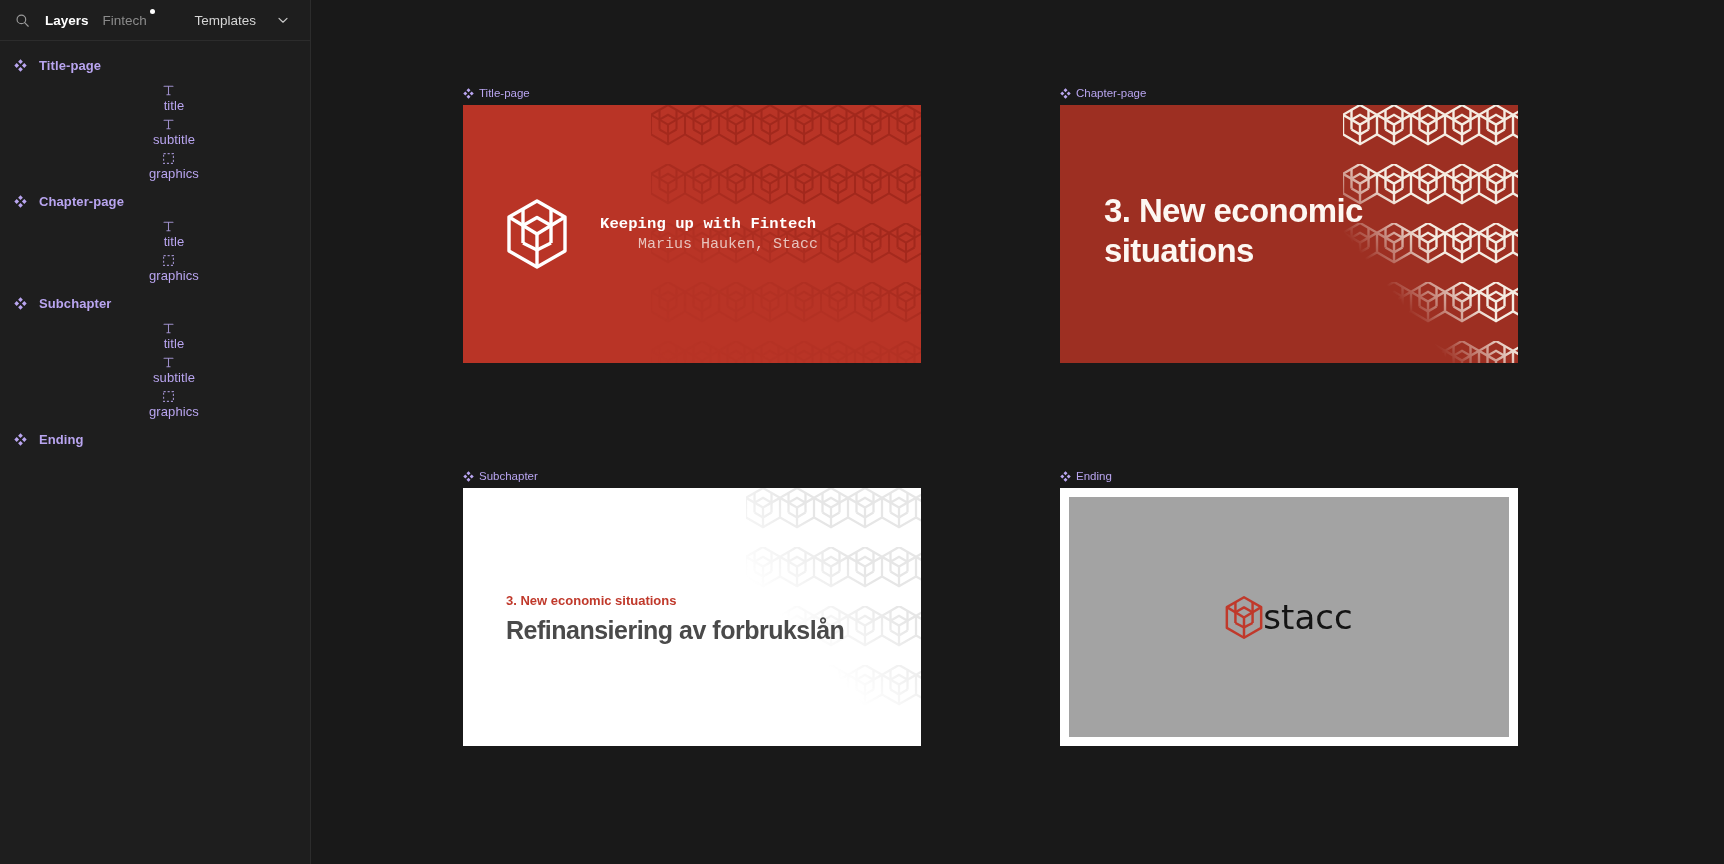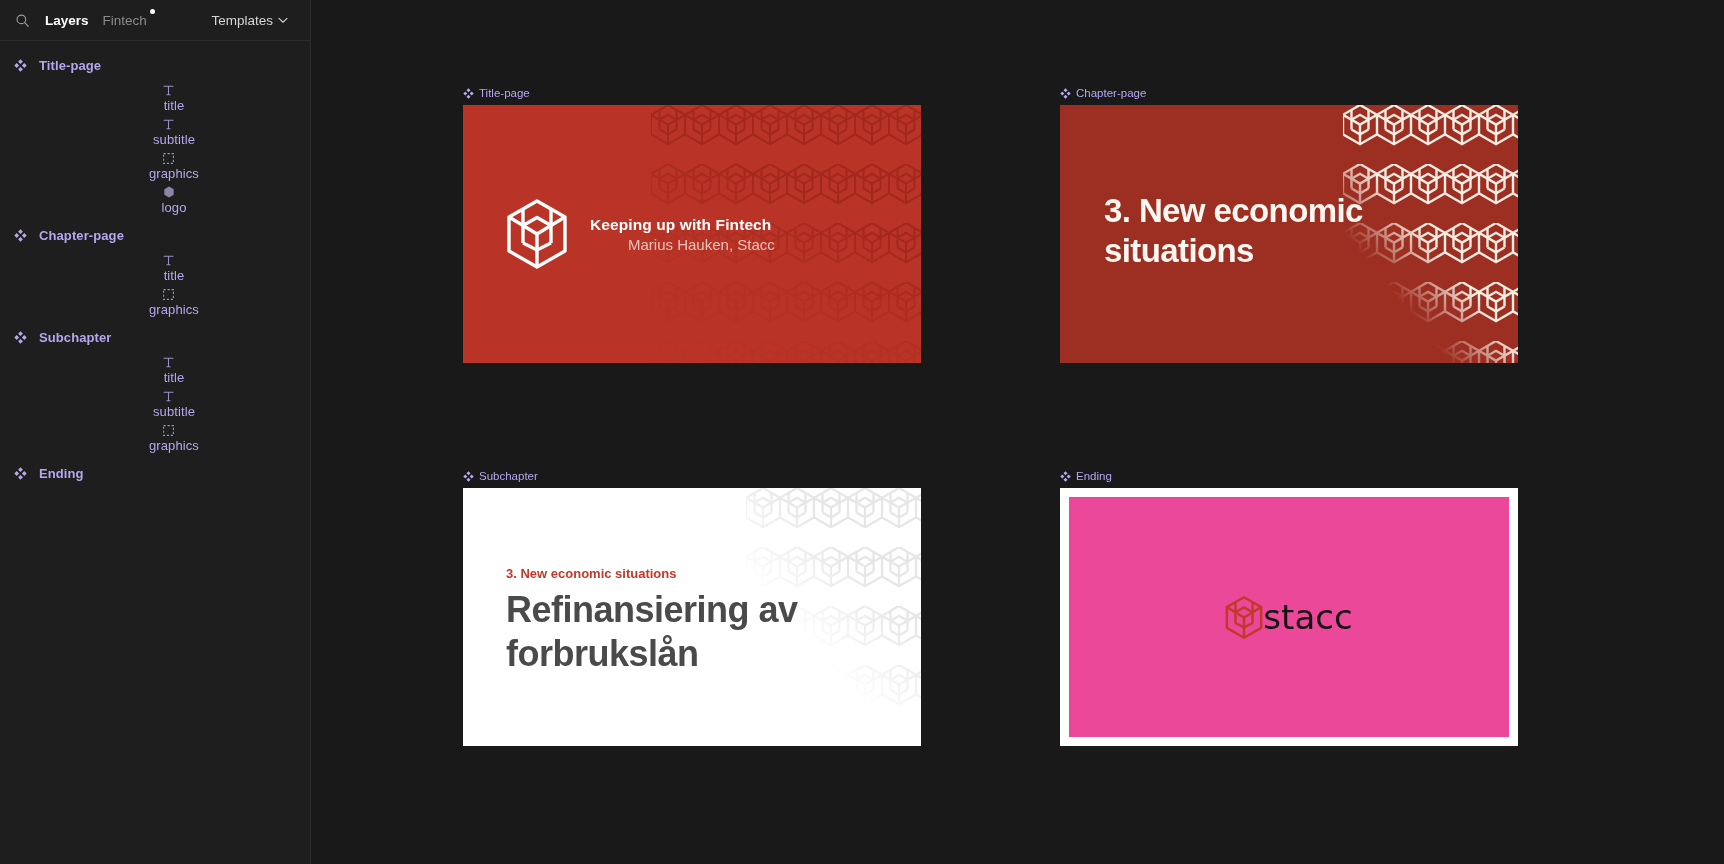--- a/index.html
+++ b/index.html
@@ -36,21 +36,21 @@
     cursor: pointer;
   }
   .tab.active { color: #ffffff; font-weight: 700; }
   .tab .dot {
     position: absolute; top: -1px; right: -1px;
     width: 5px; height: 5px; border-radius: 50%;
     background: #ffffff;
   }
   .templates-select {
     position: absolute; right: 22px;
-    display: flex; align-items: center; gap: 5px;
+    display: flex; align-items: center; gap: 22px;
     font-size: 13.5px; color: #d6d6d6; cursor: pointer;
   }
   .chev { display:block; }
 
   .layer-tree { padding-top: 7px; flex: 1; overflow-y: auto; }
   .layer-row {
     height: 34px;
     display: flex; align-items: center;
     padding-left: 12px;
     cursor: pointer;
@@ -77,48 +77,48 @@
   }
   .frame-label svg { display: block; flex: 0 0 auto; }
   .slide { width: 458px; height: 258px; position: relative; overflow: hidden; }
 
   
   .slide-title { background: #b93426; }
   .pattern { position: absolute; top: 0; right: 0; pointer-events: none; }
   .tp-content {
     position: absolute; left: 43px; top: 50%;
     transform: translateY(-50%);
-    display: flex; align-items: center; gap: 22px;
+    display: flex; align-items: center; gap: 32px; font-family: Liberation Mono, monospace;
   }
   .tp-logo { width: 62px; height: 70px; flex: 0 0 62px; }
   .tp-texts { padding-top: 2px; }
   .tp-title { font-size: 15.5px; font-weight: 700; color: #ffffff; letter-spacing: .1px; line-height: 1.25; }
   .tp-sub { font-size: 15px; color: #e8c3bd; line-height: 1.3; margin-top: 1px; margin-left: 38px; }
 
   
   .slide-chapter { background: #9d2f22; }
   .cp-title {
     position: absolute; left: 44px; top: 50%;
     transform: translateY(-54%);
     font-size: 33px; font-weight: 700; color: #fdf7f2;
     line-height: 1.2; letter-spacing: -0.6px;
     max-width: 330px;
   }
 
   
   .slide-sub { background: #ffffff; }
   .sc-body { position: absolute; left: 43px; top: 50%; transform: translateY(-46%); }
   .sc-eyebrow { font-size: 13px; font-weight: 700; color: #c0392b; margin-bottom: 7px; letter-spacing: 0; }
-  .sc-title { font-size: 36px; font-weight: 700; color: #4a4a4a; line-height: 1.22; letter-spacing: -0.5px; }
+  .sc-title { font-size: 25px; font-weight: 700; color: #4a4a4a; line-height: 1.22; letter-spacing: -0.5px; }
 
   
   .slide-end { background: #ffffff; display: flex; align-items: center; justify-content: center; }
   .end-panel {
     position: absolute; left: 9px; top: 9px; right: 9px; bottom: 9px;
-    background: #ec4899;
+    background: #a3a3a3;
     display: flex; align-items: center; justify-content: center; gap: 0;
   }
   .end-logo { width: 38px; height: 43px; flex: 0 0 38px; }
   .end-word { font-size: 34px; color: #141414; letter-spacing: 0px; line-height: 1; font-family: "DejaVu Sans", sans-serif; font-weight: 400;}
 </style>
 </head>
 <body>
 
 <div class="app">
 
@@ -174,28 +174,20 @@
           </span>
           <span class="layer-name">subtitle</span>
         </div>
         <div class="layer-row child">
           <span class="layer-ico">
             <svg width="13" height="13" viewBox="0 0 13 13" fill="none">
               <rect x="1.6" y="1.6" width="9.8" height="9.8" stroke="#9d8ec9" stroke-width="1.1" stroke-dasharray="2.1 1.9"></rect>
             </svg>
           </span>
           <span class="layer-name">graphics</span>
-        </div>
-        <div class="layer-row child">
-          <span class="layer-ico">
-            <svg width="12" height="12" viewBox="0 0 12 12">
-              <path d="M6 0.6 L10.7 3.3 L10.7 8.7 L6 11.4 L1.3 8.7 L1.3 3.3 Z" fill="#8d84a8"></path>
-            </svg>
-          </span>
-          <span class="layer-name">logo</span>
         </div>
         <div class="layer-row component">
           <span class="layer-ico">
             <svg width="13" height="13" viewBox="0 0 12 12">
               <path d="M6 0.3L8.2 2.5 6 4.7 3.8 2.5z M2.5 3.8L4.7 6 2.5 8.2 0.3 6z M9.5 3.8L11.7 6 9.5 8.2 7.3 6z M6 7.3L8.2 9.5 6 11.7 3.8 9.5z" fill="#b9a5f0"></path>
             </svg>
           </span>
           <span class="layer-name">Chapter-page</span>
         </div>
         <div class="layer-row child">

